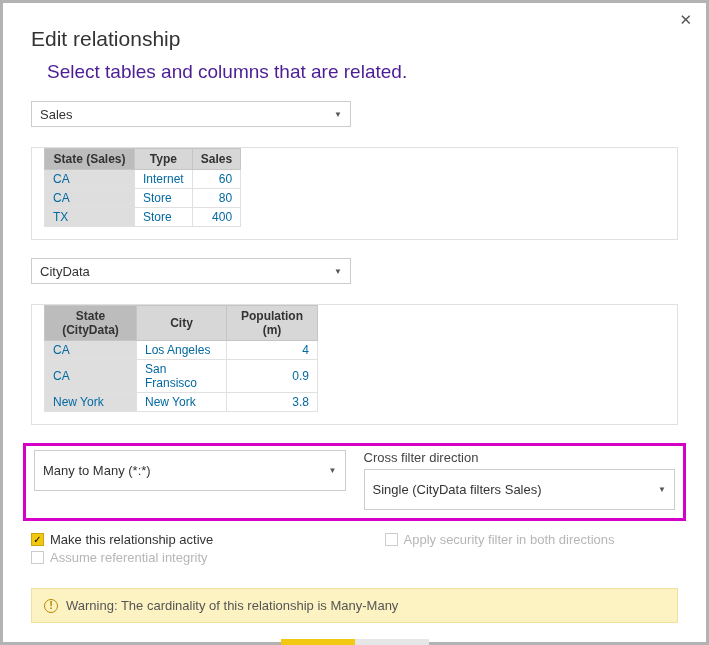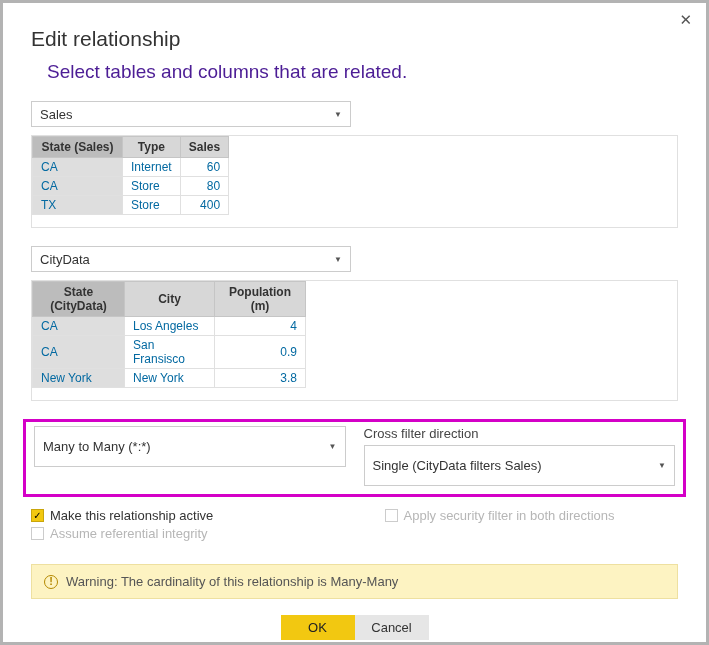--- a/index.html
+++ b/index.html
@@ -52,22 +52,22 @@
     cursor: pointer;
     background: #fff;
     height: 26px;
   }
   .table-select .caret {
     font-size: 8px;
     color: #555;
   }
   .preview-box {
     border: 1px solid #e0e0e0;
-    margin-top: 8px;
-    padding: 0 0 12px 0;
+    margin-top: 20px;
+    padding: 0 0 12px 12px;
     margin-bottom: 18px;
   }
   table.preview {
     border-collapse: collapse;
     font-size: 12px;
   }
   table.preview th {
     background: #d7d7d7;
     border: 1px solid #c5c5c5;
     padding: 3px 8px;

